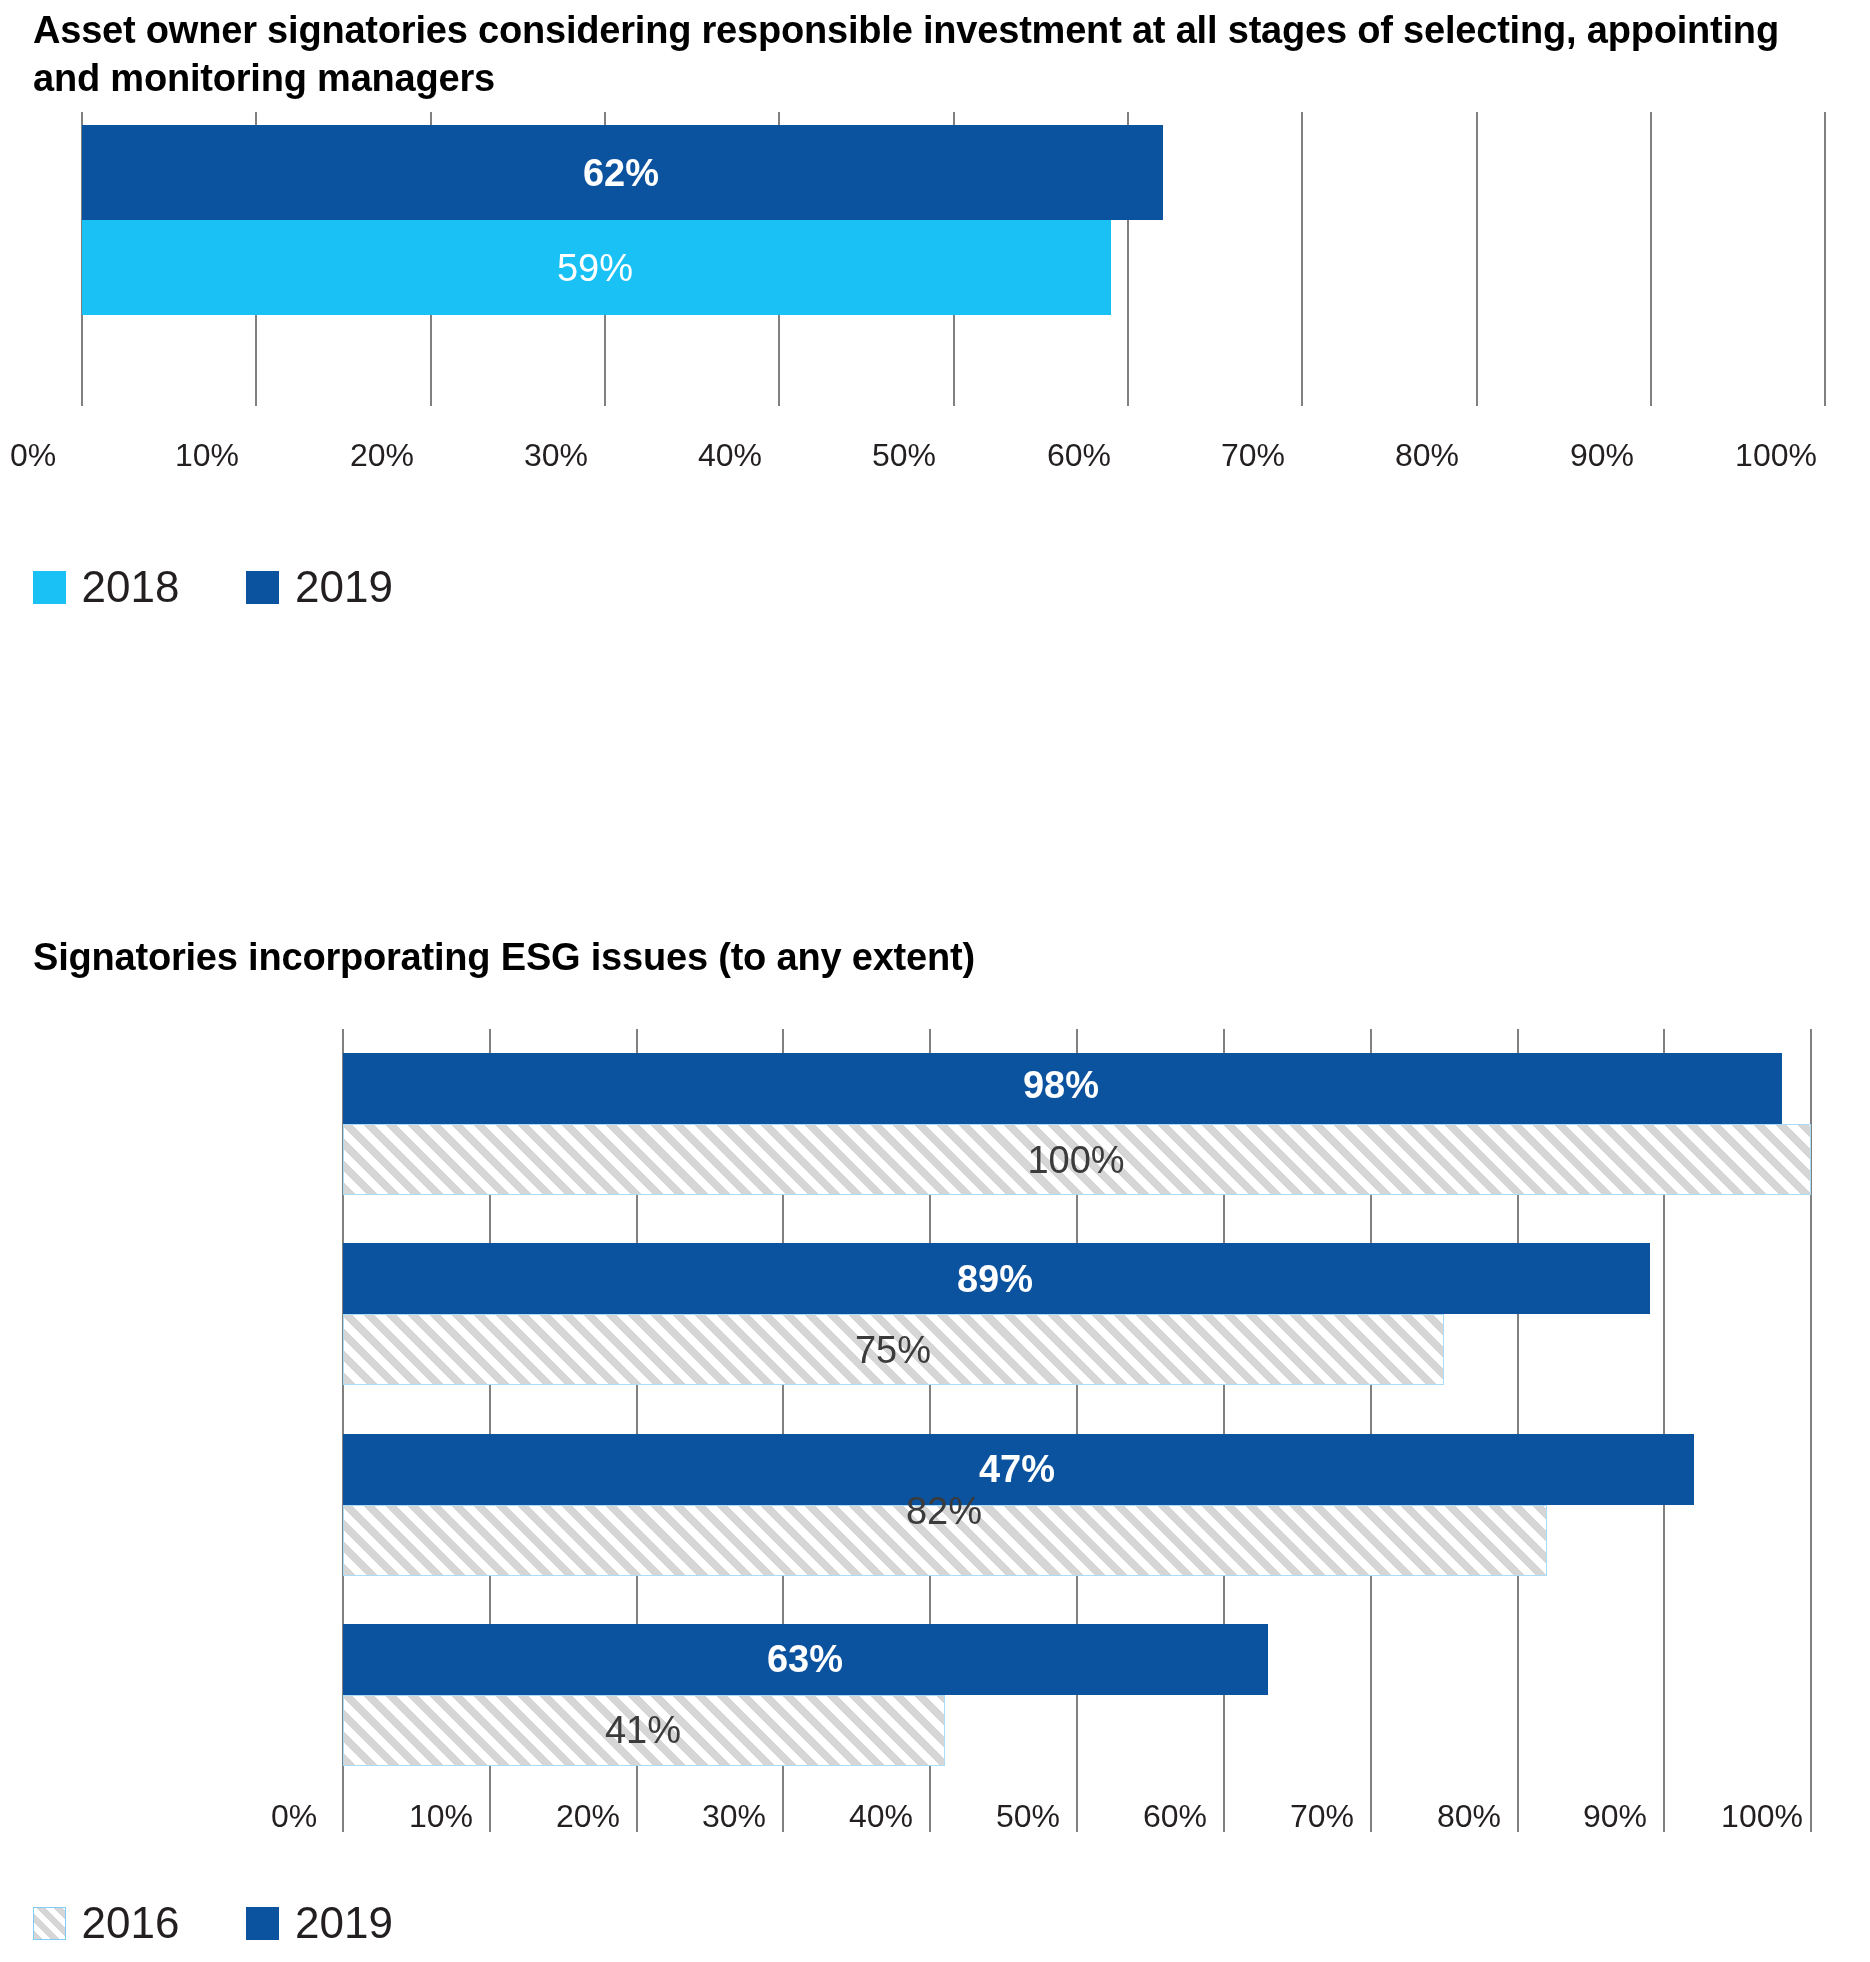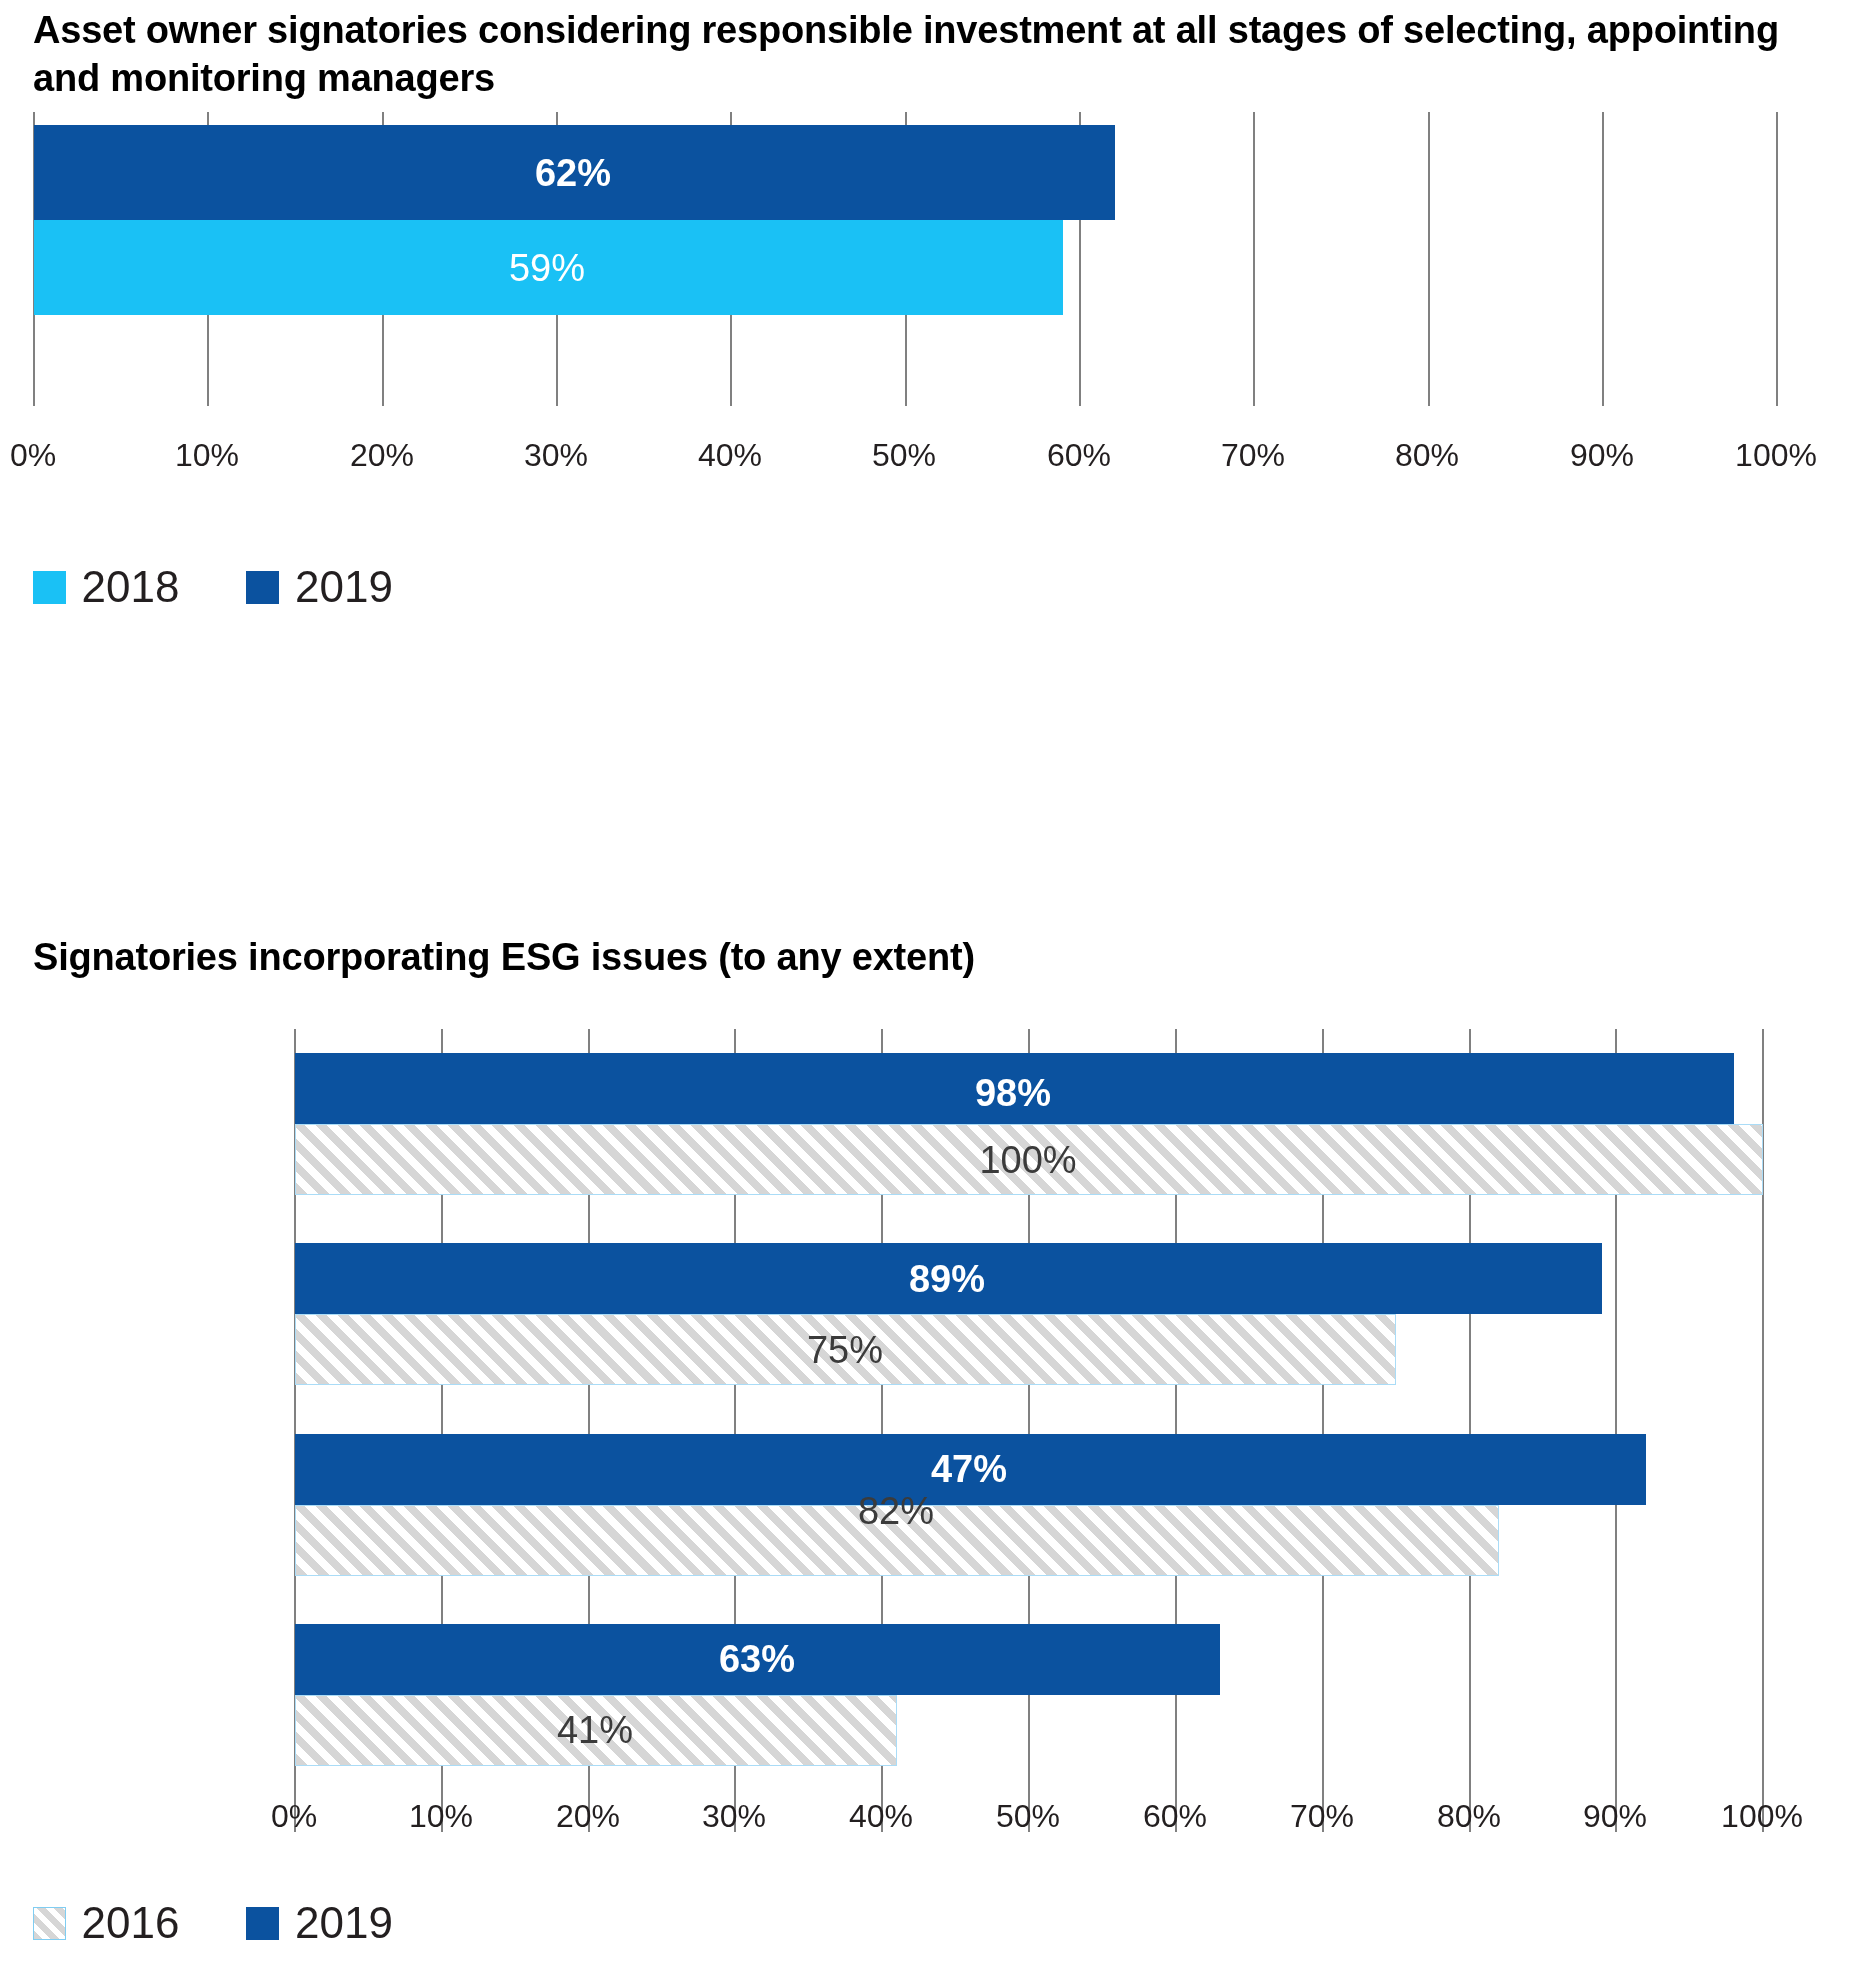--- a/index.html
+++ b/index.html
@@ -21,20 +21,21 @@
 
   .chart-title {
     font-weight: bold;
     color: #000000;
     letter-spacing: -0.2px;
   }
 
   .plot {
     position: relative;
     box-sizing: border-box;
+    margin-left: 48px;
   }
 
   .gridline {
     position: absolute;
     top: 0;
     bottom: 0;
     width: 1.7px;
     background: #808080;
   }
 
@@ -244,21 +245,21 @@
       <div class="tick" style="left: 881px; top: 761px; height: 42px;"></div>
       <div class="gridline" style="left: 1028px;"></div>
       <div class="tick" style="left: 1028px; top: 761px; height: 42px;"></div>
       <div class="gridline" style="left: 1175px;"></div>
       <div class="tick" style="left: 1175px; top: 761px; height: 42px;"></div>
       <div class="gridline" style="left: 1321px;"></div>
       <div class="tick" style="left: 1321px; top: 761px; height: 42px;"></div>
       <div class="gridline" style="left: 1468px;"></div>
       <div class="tick" style="left: 1468px; top: 761px; height: 42px;"></div>
       <div class="bar solid-dark" style="left: 0.9px; top: 24px; height: 71px; width: 1439px;"></div>
-      <div class="bar-value on-dark" style="left: 719px; top: 64px; transform: translate(-50%, -50%); position: absolute; text-align: right;">98%</div>
+      <div class="bar-value on-dark" style="left: 719px; top: 56px; transform: translate(-50%, -50%); position: absolute; text-align: right;">98%</div>
       <div class="bar hatched" style="left: 0.9px; top: 95px; height: 71px; width: 1468px;"></div>
       <div class="bar-value on-hatch" style="left: 734px; top: 131px; transform: translate(-50%, -50%); position: absolute;">100%</div>
       <div class="bar solid-dark" style="left: 0.9px; top: 214px; height: 71px; width: 1307px;"></div>
       <div class="bar-value on-dark" style="left: 653px; top: 250px; transform: translate(-50%, -50%); position: absolute;">89%</div>
       <div class="bar hatched" style="left: 0.9px; top: 285px; height: 71px; width: 1101px;"></div>
       <div class="bar-value on-hatch" style="left: 551px; top: 321px; transform: translate(-50%, -50%); position: absolute;">75%</div>
       <div class="bar solid-dark" style="left: 0.9px; top: 405px; height: 71px; width: 1351px;"></div>
       <div class="bar-value on-dark" style="left: 675px; top: 440px; transform: translate(-50%, -50%); position: absolute;">47%</div>
       <div class="bar hatched" style="left: 0.9px; top: 476px; height: 71px; width: 1204px;"></div>
       <div class="bar-value on-hatch" style="left: 602px; top: 482px; transform: translate(-50%, -50%); position: absolute;">82%</div>

